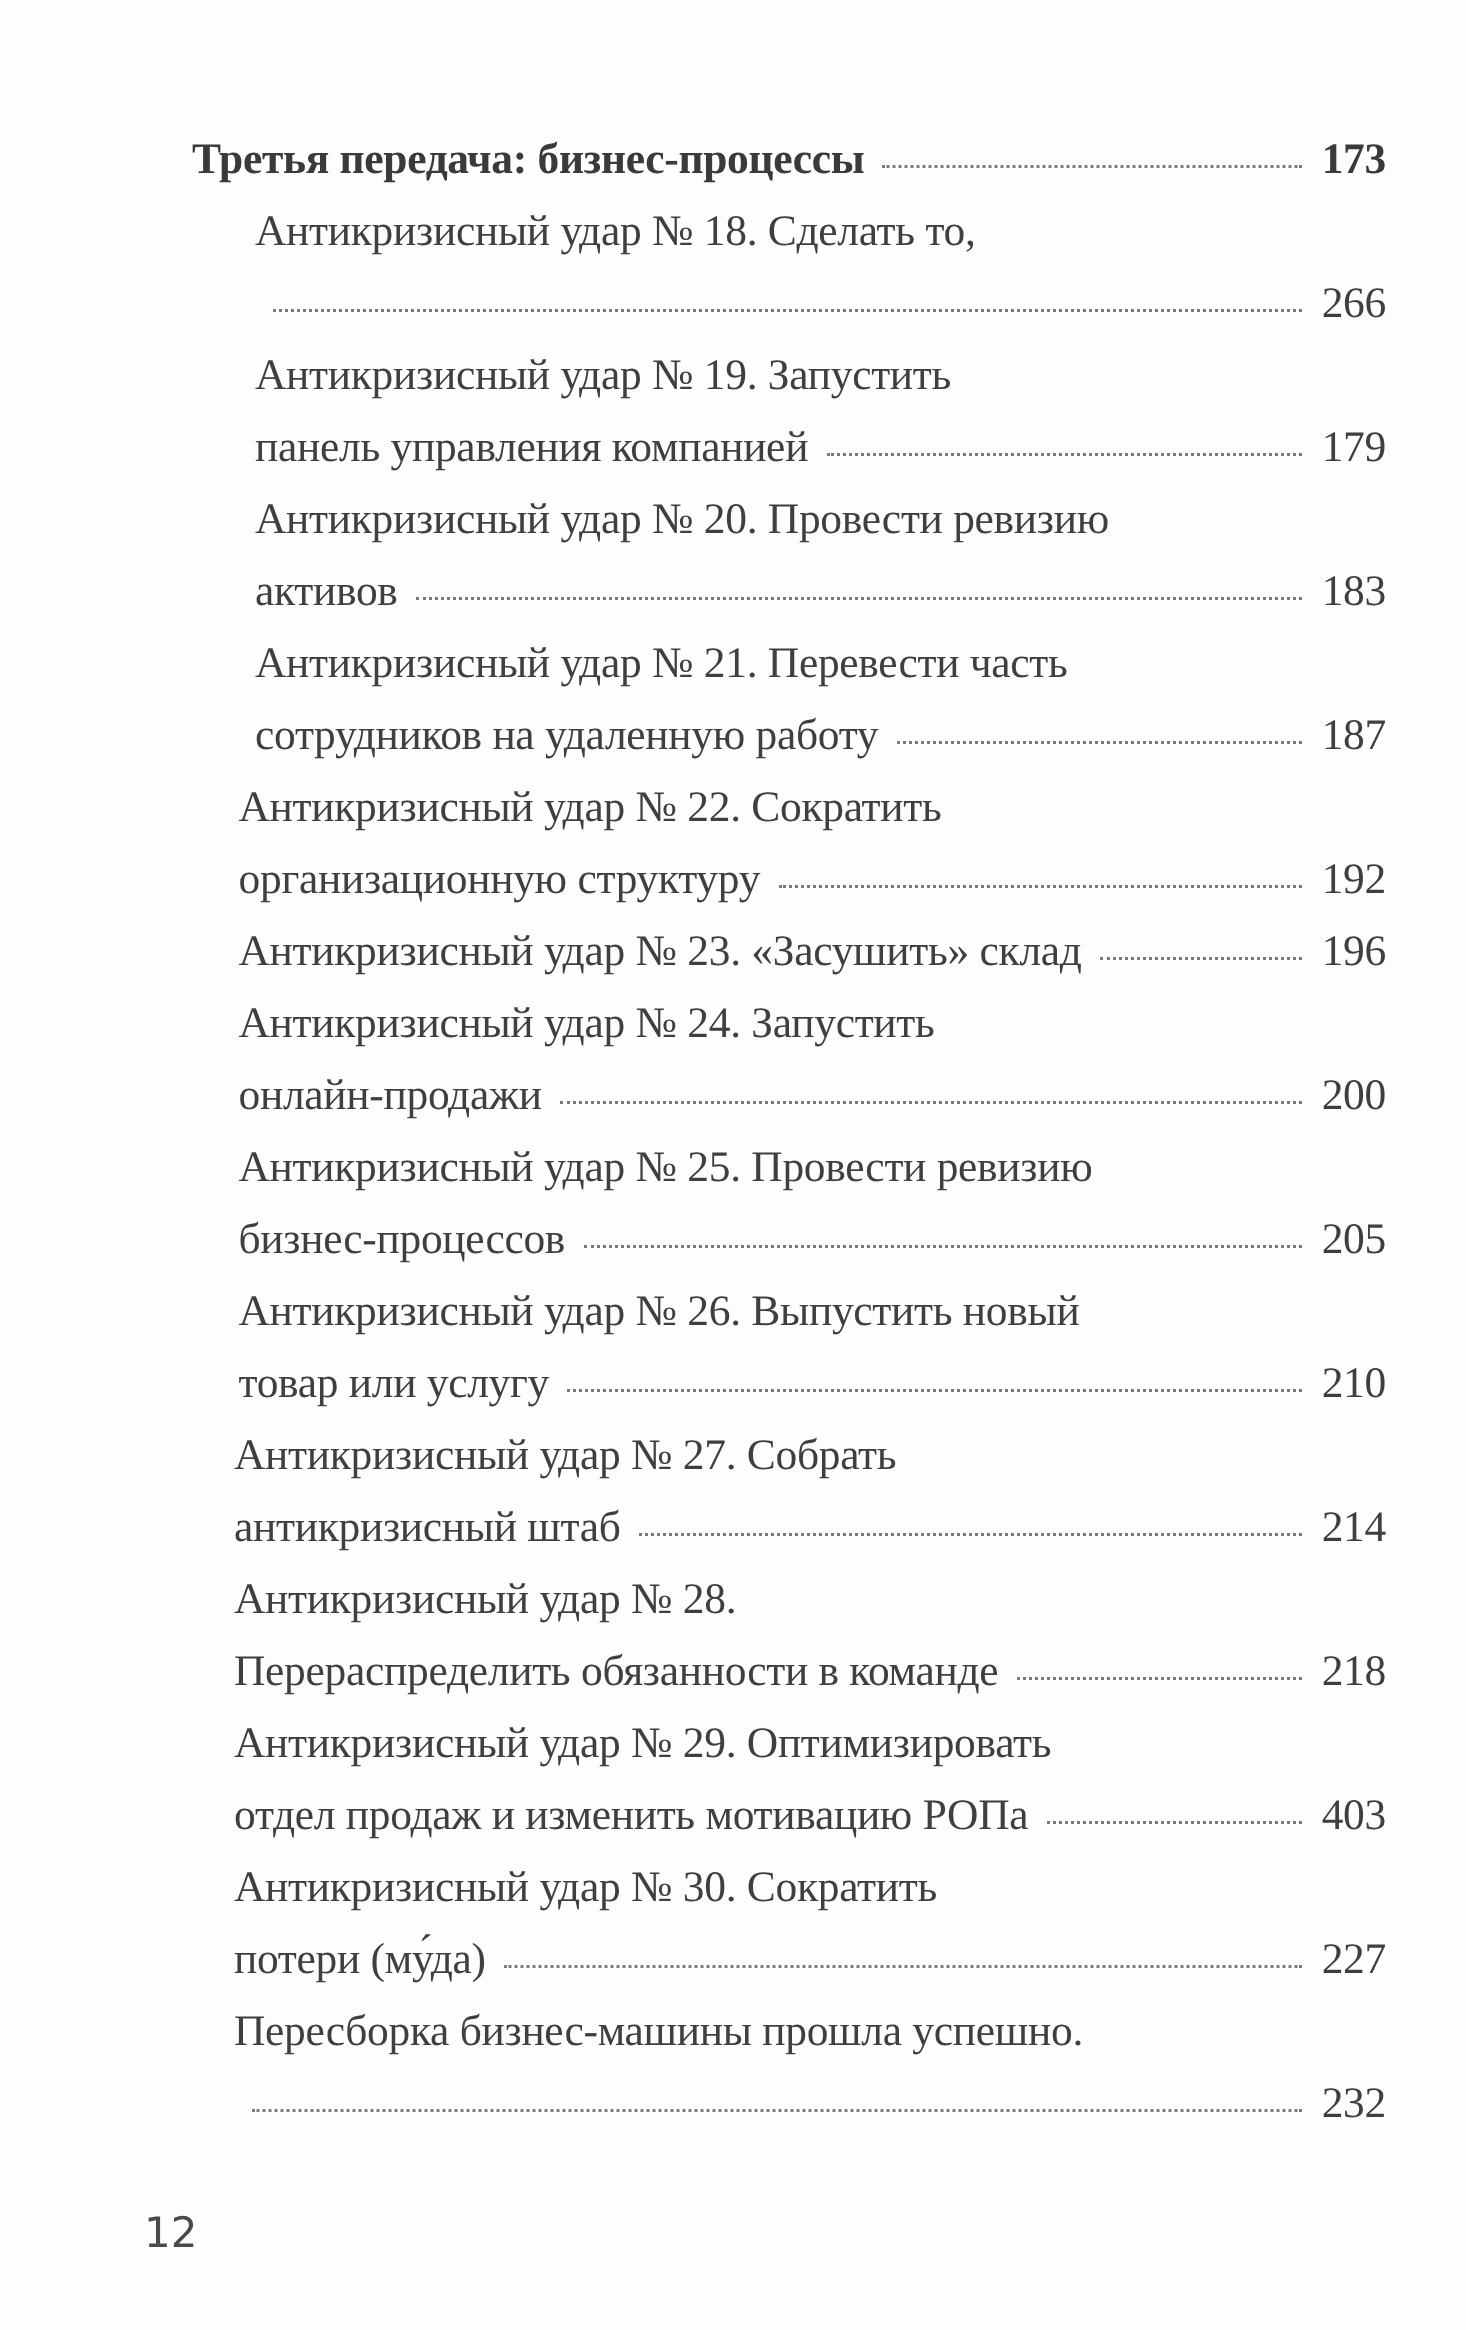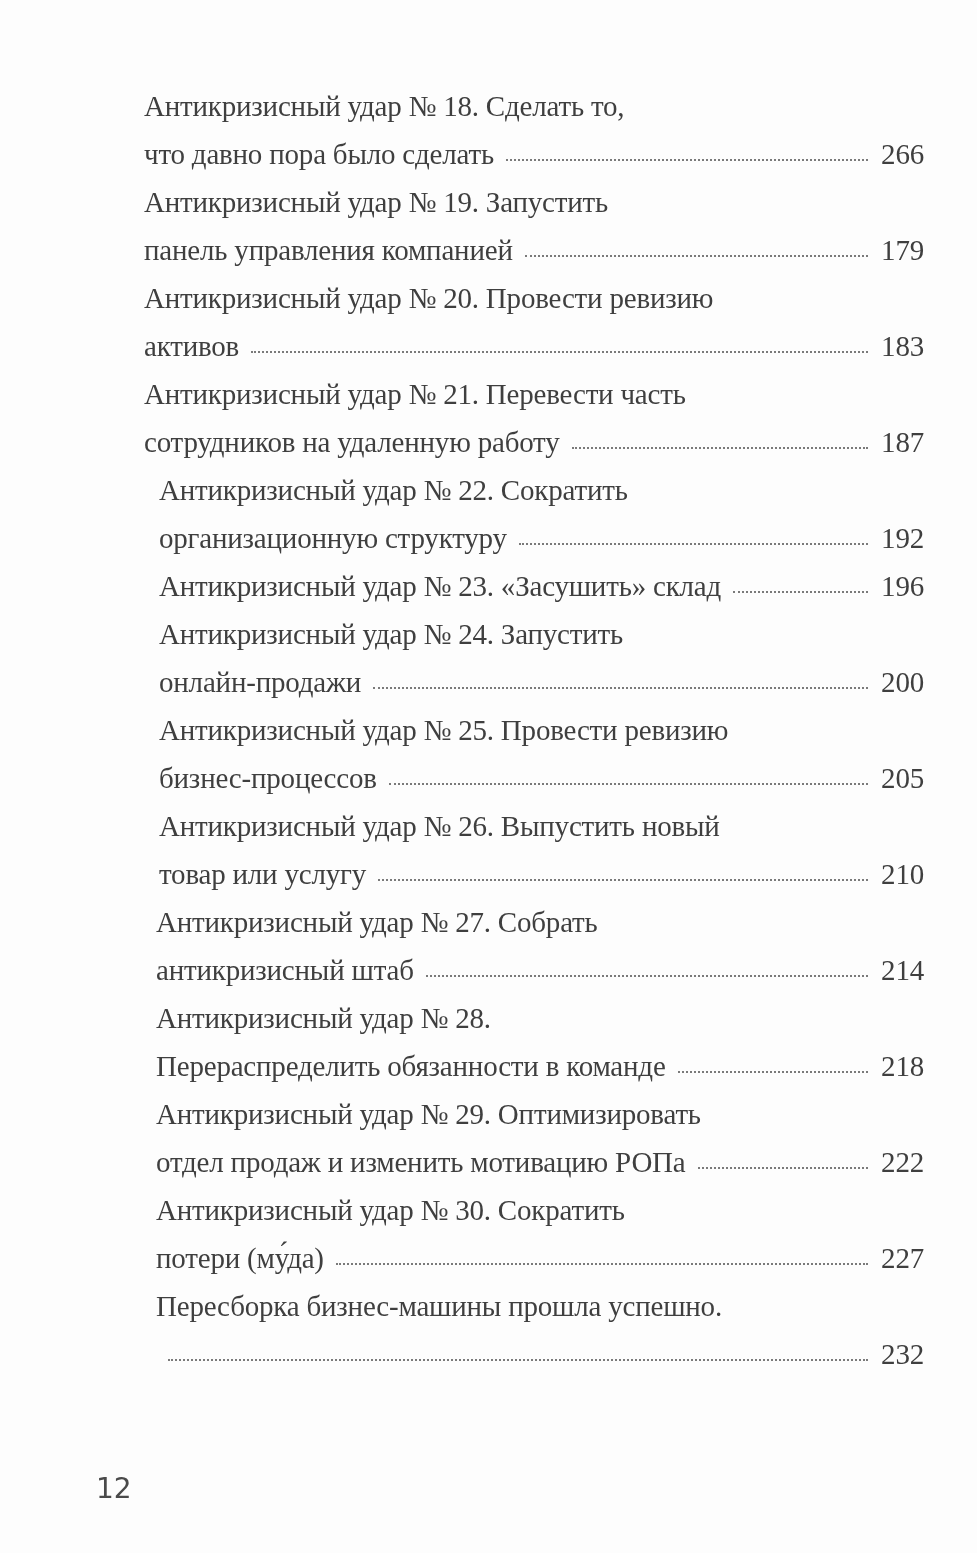--- a/index.html
+++ b/index.html
@@ -58,21 +58,21 @@
     }
     .part .line {
       font-weight: bold;
       font-size: 29px;
       color: #3a3a3a;
     }
     .part {
       margin-bottom: 0;
     }
     .sub {
-      margin-left: 16px;
+      margin-left: 42px;
     }
     .sub.indent-2 { margin-left: 31px; }
     .sub.indent-3 { margin-left: 28px; }
     .entry + .entry {
       margin-top: 0;
     }
     .folio {
       position: absolute;
       left: 96px;
       top: 1472px;
@@ -80,27 +80,33 @@
       font-size: 28px;
       color: #4a4a4a;
     }
   </style>
 </head>
 <body>
 
 <div class="page">
   <div class="toc">
 
+    <div class="entry part">
+      <div class="line">
+        <span class="txt">Третья передача: бизнес-процессы</span>
+        <span class="leader"></span>
+        <span class="num">173</span>
+      </div>
+    </div>
 
     <div class="entry sub">
       <div class="line">
           <span class="txt">Антикризисный удар № 18. Сделать то,</span>
         </div>
       <div class="line">
-        <span class="txt">что давно пора было сделать</span>
         <span class="leader"></span>
         <span class="num">266</span>
       </div>
     </div>
 
     <div class="entry sub">
       <div class="line">
           <span class="txt">Антикризисный удар № 19. Запустить</span>
         </div>
       <div class="line">
@@ -206,21 +212,21 @@
       </div>
     </div>
 
     <div class="entry sub indent-3">
       <div class="line">
           <span class="txt">Антикризисный удар № 29. Оптимизировать</span>
         </div>
       <div class="line">
         <span class="txt">отдел продаж и изменить мотивацию РОПа</span>
         <span class="leader"></span>
-        <span class="num">222</span>
+        <span class="num">403</span>
       </div>
     </div>
 
     <div class="entry sub indent-3">
       <div class="line">
           <span class="txt">Антикризисный удар № 30. Сократить</span>
         </div>
       <div class="line">
         <span class="txt">потери (му́да)</span>
         <span class="leader"></span>

